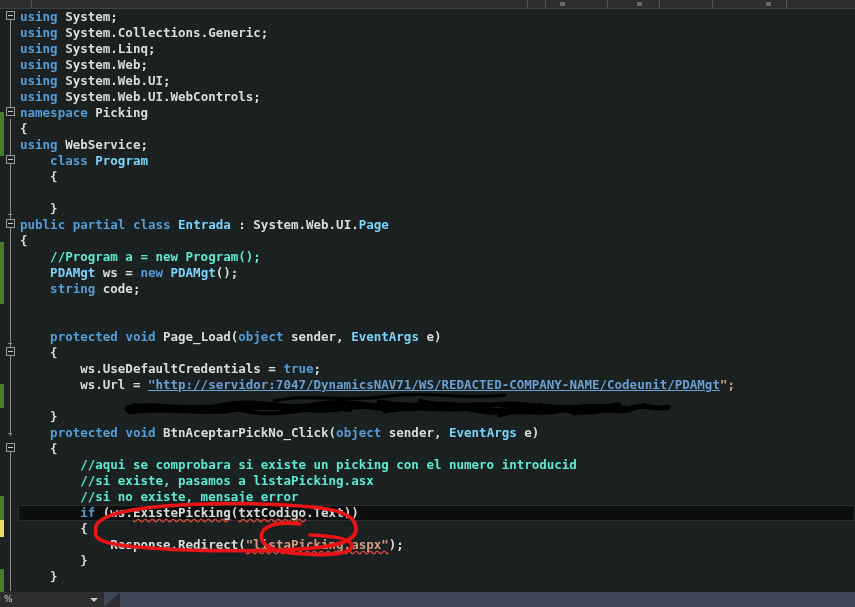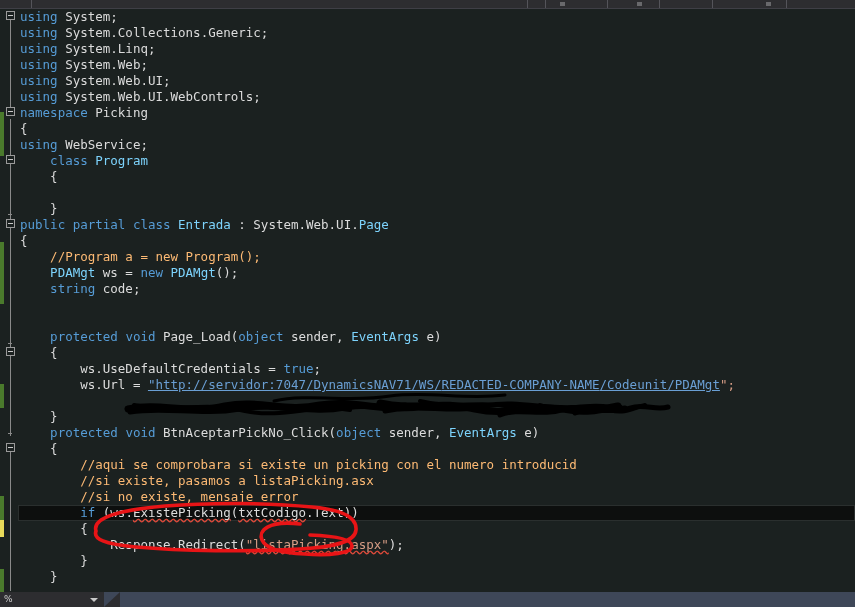--- a/index.html
+++ b/index.html
@@ -95,30 +95,31 @@
     width: 837px;
     font-size: 12.5px;
     line-height: 16px;
     white-space: pre;
     color: #dcdcdc;
   }
   .line {
     height: 16px;
     padding-left: 2px;
     position: relative;
+    font-weight: bold;
   }
   .line.current {
     background: #0d0f0e;
     box-shadow: inset 0 0 0 1px #2a2f2e;
   }
 
   .kw   { color: #569cd6; }
   .typ  { color: #7dd3fc; }
   .id   { color: #dcdcdc; }
-  .cmt  { color: #fdba74; margin-top: 20px; }
+  .cmt  { color: #5eead4; margin-top: 20px; }
   .str  { color: #d69d85; }
   .brc  { color: #dcdcdc; }
   .link { color: #6a9fd4; text-decoration: underline; }
 
   .squig {
     text-decoration: underline wavy #e04a3a;
     text-decoration-skip-ink: none;
   }
 
   

